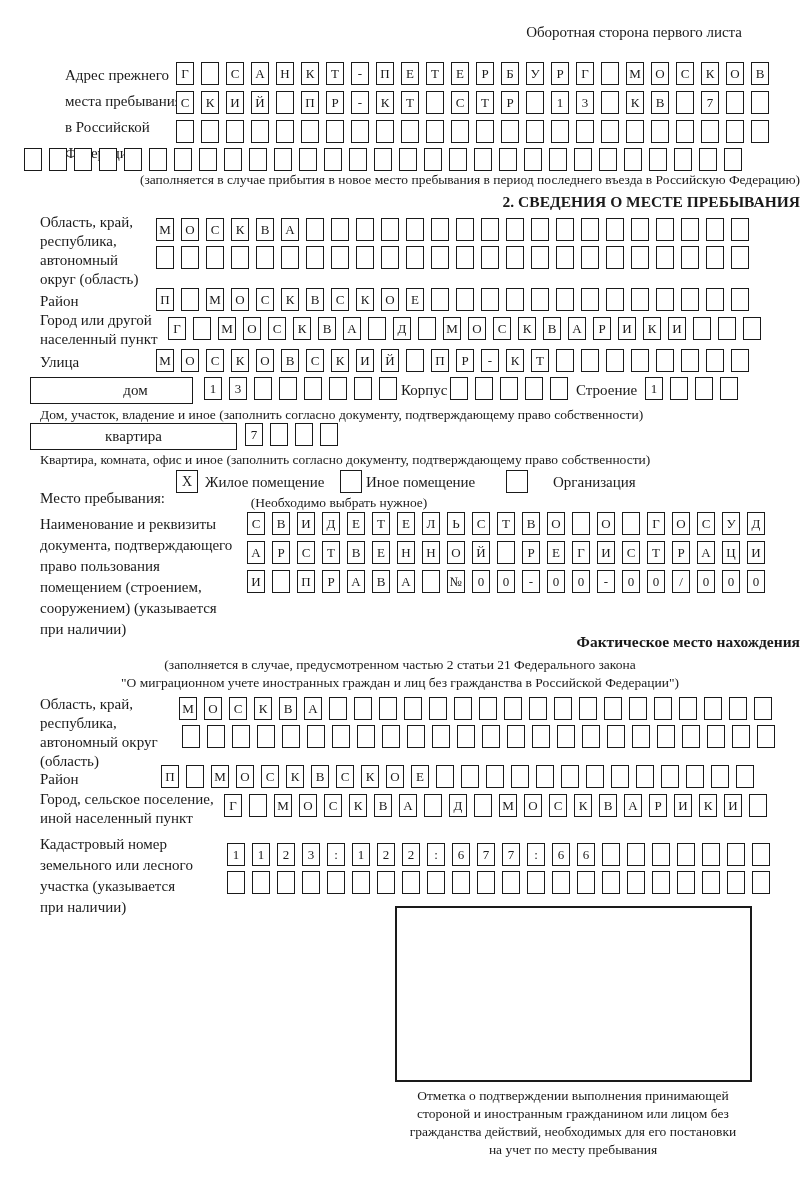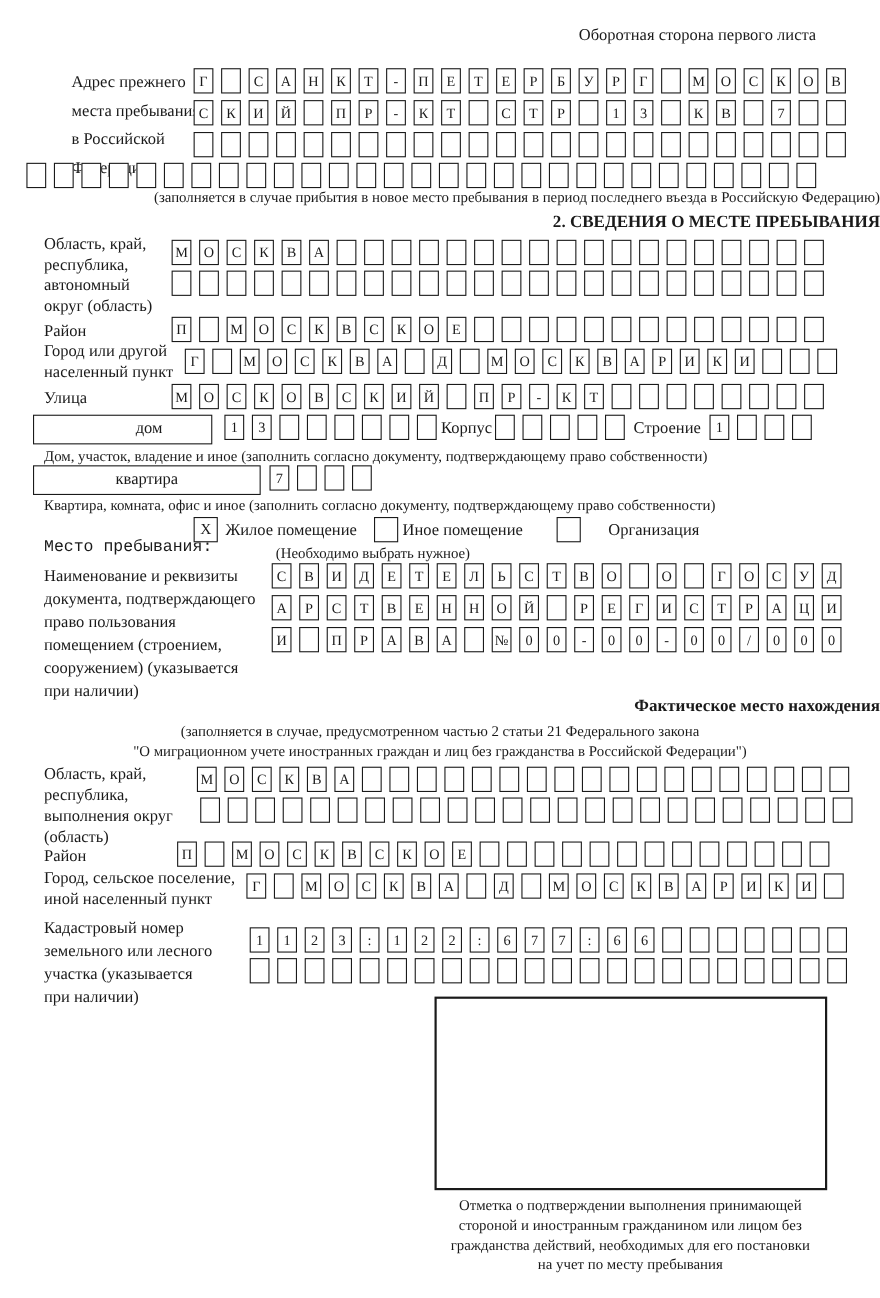--- a/index.html
+++ b/index.html
@@ -324,21 +324,21 @@
 
   <div class="abs widebox" style="left:30px;top:423px;width:207px;">квартира</div>
   <div class="abs cells" style="left:245px;top:423px;">
       <span class="cell">7</span>
       <span class="cell"></span>
       <span class="cell"></span>
       <span class="cell"></span>
     </div>
   <div class="abs note" style="left:40px;top:452px;">Квартира, комната, офис и иное (заполнить согласно документу, подтверждающему право собственности)</div>
 
-  <div class="abs lbl" style="left:40px;top:487px;line-height:22px;font-family:Liberation Mono, monospace;">Место пребывания:</div>
+  <div class="abs lbl" style="left:40px;top:487px;line-height:22px;">Место пребывания:</div>
   <div class="abs chk" style="left:176px;top:470px;">X</div>
   <div class="abs lbl" style="left:205px;top:471px;line-height:22px;">Жилое помещение</div>
   <div class="abs chk" style="left:340px;top:470px;"></div>
   <div class="abs lbl" style="left:366px;top:471px;line-height:22px;">Иное помещение</div>
   <div class="abs chk" style="left:506px;top:470px;"></div>
   <div class="abs lbl" style="left:553px;top:471px;line-height:22px;">Организация</div>
   <div class="abs note" style="left:169px;top:495px;width:340px;text-align:center;">(Необходимо выбрать нужное)</div>
 
   <div class="abs lbl lh21" style="left:40px;top:514px;">
       <div>Наименование и реквизиты</div>
@@ -420,21 +420,21 @@
 
   <div class="abs title center" style="top:633px;">Фактическое место нахождения</div>
   <div class="abs capt center" style="top:656px;font-size:13.5px;line-height:18px;">
       <div>(заполняется в случае, предусмотренном частью 2 статьи 21 Федерального закона</div>
       <div>"О миграционном учете иностранных граждан и лиц без гражданства в Российской Федерации")</div>
     </div>
 
   <div class="abs lbl lh19" style="left:40px;top:695px;">
       <div>Область, край,</div>
       <div>республика,</div>
-      <div>выполнения округ</div>
+      <div>автономный округ</div>
       <div>(область)</div>
     </div>
   <div class="abs cells" style="left:179px;top:697px;">
       <span class="cell">М</span>
       <span class="cell">О</span>
       <span class="cell">С</span>
       <span class="cell">К</span>
       <span class="cell">В</span>
       <span class="cell">А</span>
       <span class="cell"></span>

